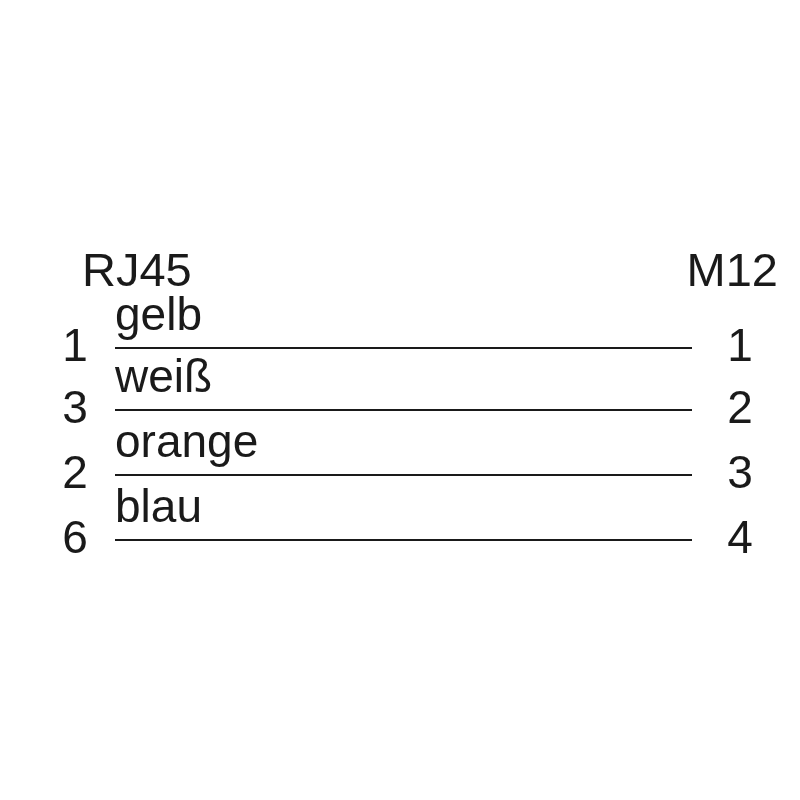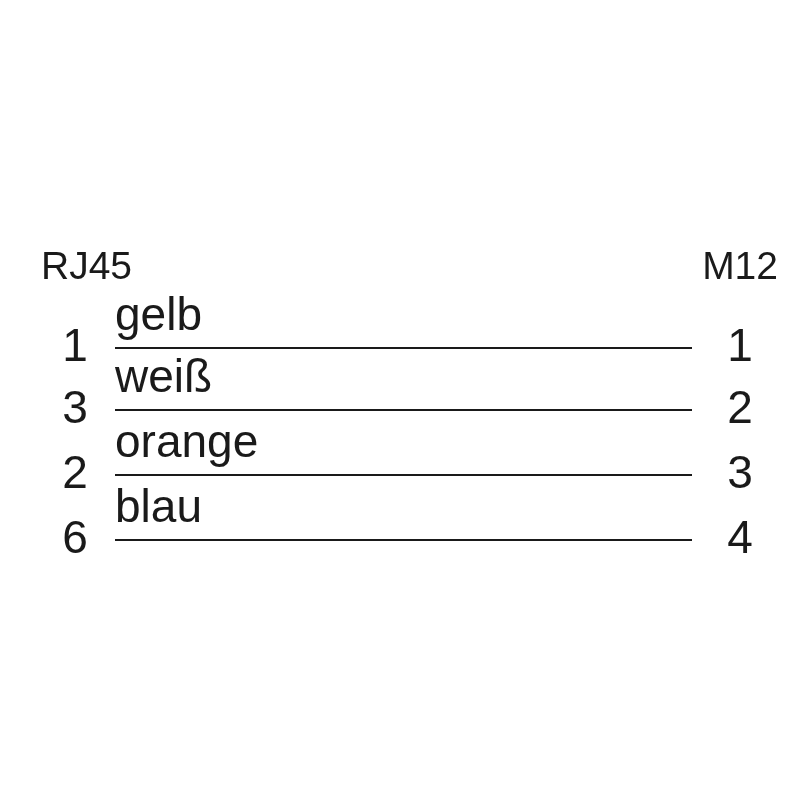--- a/index.html
+++ b/index.html
@@ -8,23 +8,24 @@
     background: #ffffff;
     color: #1a1a1a;
     font-family: "Liberation Sans", sans-serif;
     overflow: hidden;
   }
   .canvas { position: relative; width: 800px; height: 800px; background: #ffffff; }
 
   .connector-header {
     position: absolute;
     top: 246px;
-    font-size: 39px;
+    font-size: 47px;
     line-height: 1;
     white-space: nowrap;
+    margin-left: 41px;
   }
   .connector-header.left  { left: 41px; }
   .connector-header.right { right: 22px; text-align: left; }
 
   
   .wire-row { position: absolute; left: 0; width: 800px; height: 0; }
 
   .wire-line {
     position: absolute;
     left: 115px; width: 577px;

